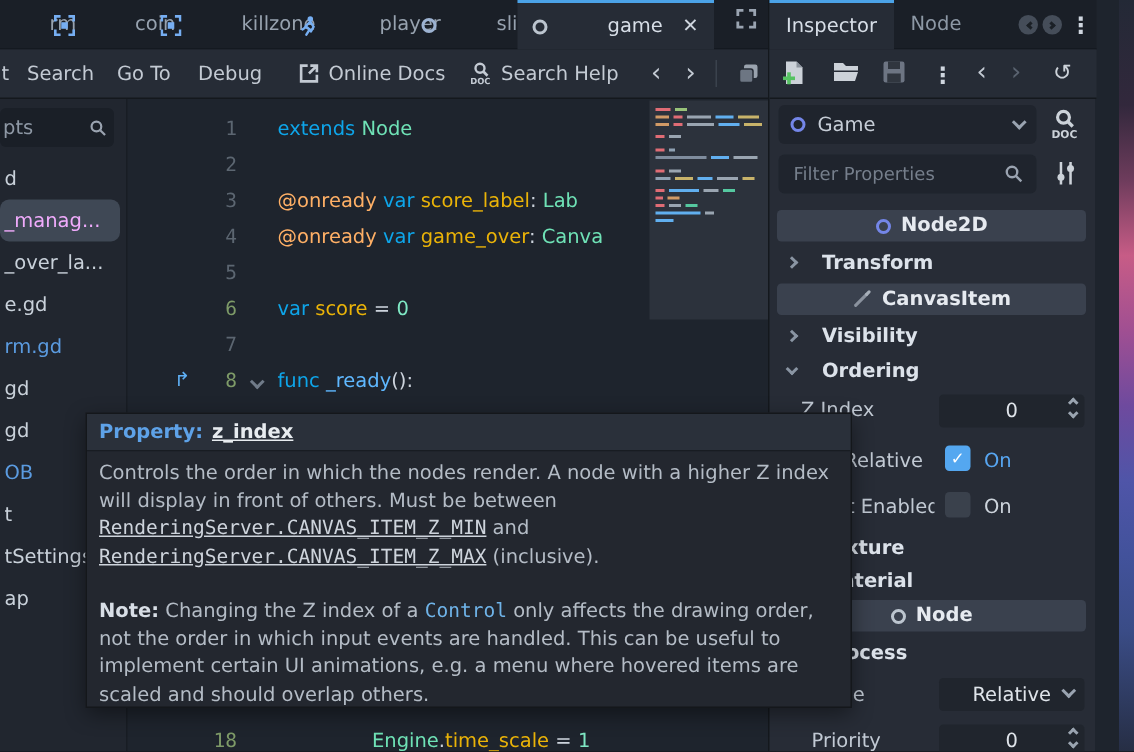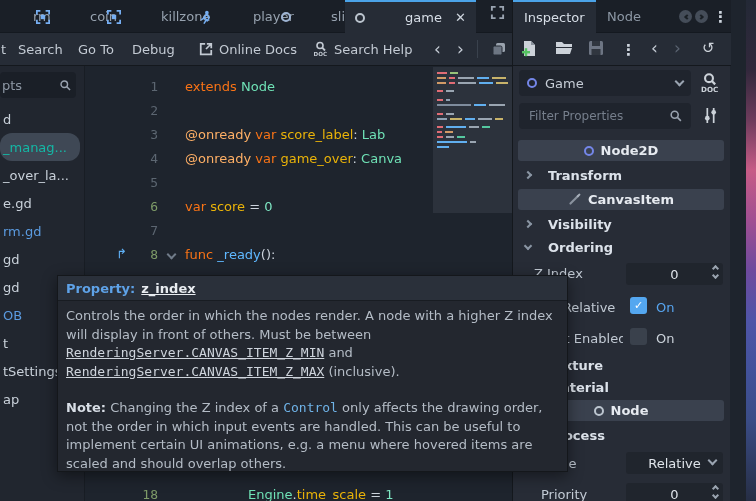--- a/index.html
+++ b/index.html
@@ -26,30 +26,30 @@
   .navarrow{color:#c3cad3;font-size:17px;}
   .navarrow.dim{color:#5a6370;}
   #menu-divider{left:477px;top:7px;width:1px;height:18px;background:#3a424d;}
 
   
   #sidebar{left:0;top:66px;width:85px;height:435px;background:#21262f;border-right:1px solid #181d24;}
   #side-filter{position:absolute;left:0;top:6px;width:76px;height:26px;background:#1a1f27;border-radius:4px;display:flex;align-items:center;color:#8e98a5;padding-left:2px;}
   #side-filter .mag{margin-left:auto;margin-right:4px;}
   .sitem{position:absolute;left:0;width:80px;height:28px;display:flex;align-items:center;padding-left:3px;color:#c9d1da;white-space:nowrap;overflow:hidden;}
   .sitem.blue{color:#5b9be0;}
-  .sitem.sel{background:#3f4855;border-radius:12px;color:#14b8a6;}
+  .sitem.sel{background:#3f4855;border-radius:6px;color:#f0abfc;}
 
   
   #code{left:86px;top:66px;width:431px;height:435px;background:#1e242d;}
   .cl{position:absolute;left:0;width:431px;height:24px;display:flex;align-items:center;}
   .ln{position:absolute;left:0;width:72px;text-align:right;font-family:"DejaVu Sans Mono","Liberation Mono",monospace;color:#5c6671;}
   .ln.safe{color:#7e9b68;}
   .ct{position:absolute;left:99px;font-family:"DejaVu Sans Mono","Liberation Mono",monospace;white-space:pre;}
   .tk{white-space:pre;}
-  .tk-kw{color:#f97316;text-align:center;}.tk-ann{color:#ffb066;}.tk-cls{color:#6fe2b6;}
+  .tk-kw{color:#0ea5e9;text-align:center;}.tk-ann{color:#ffb066;}.tk-cls{color:#6fe2b6;}
   .tk-mem{color:#eab308;}.tk-pl{color:#ccd3dc;}.tk-fn{color:#5fb8ff;}.tk-num{color:#7fe8c4;}
   #override-arrow{position:absolute;left:30px;top:0;color:#5fb0f5;font-size:13px;line-height:24px;}
   .foldchev{position:absolute;left:82px;top:9px;width:7px;height:7px;border-right:2px solid #707b89;border-bottom:2px solid #707b89;transform:rotate(45deg);}
 
   
   #minimap{left:433px;top:67px;width:84px;height:146px;background:#2c323c;}
   .mmrow{position:absolute;left:4px;height:2px;display:flex;gap:3px;}
   .mmrow div{height:2px;}
 
   

